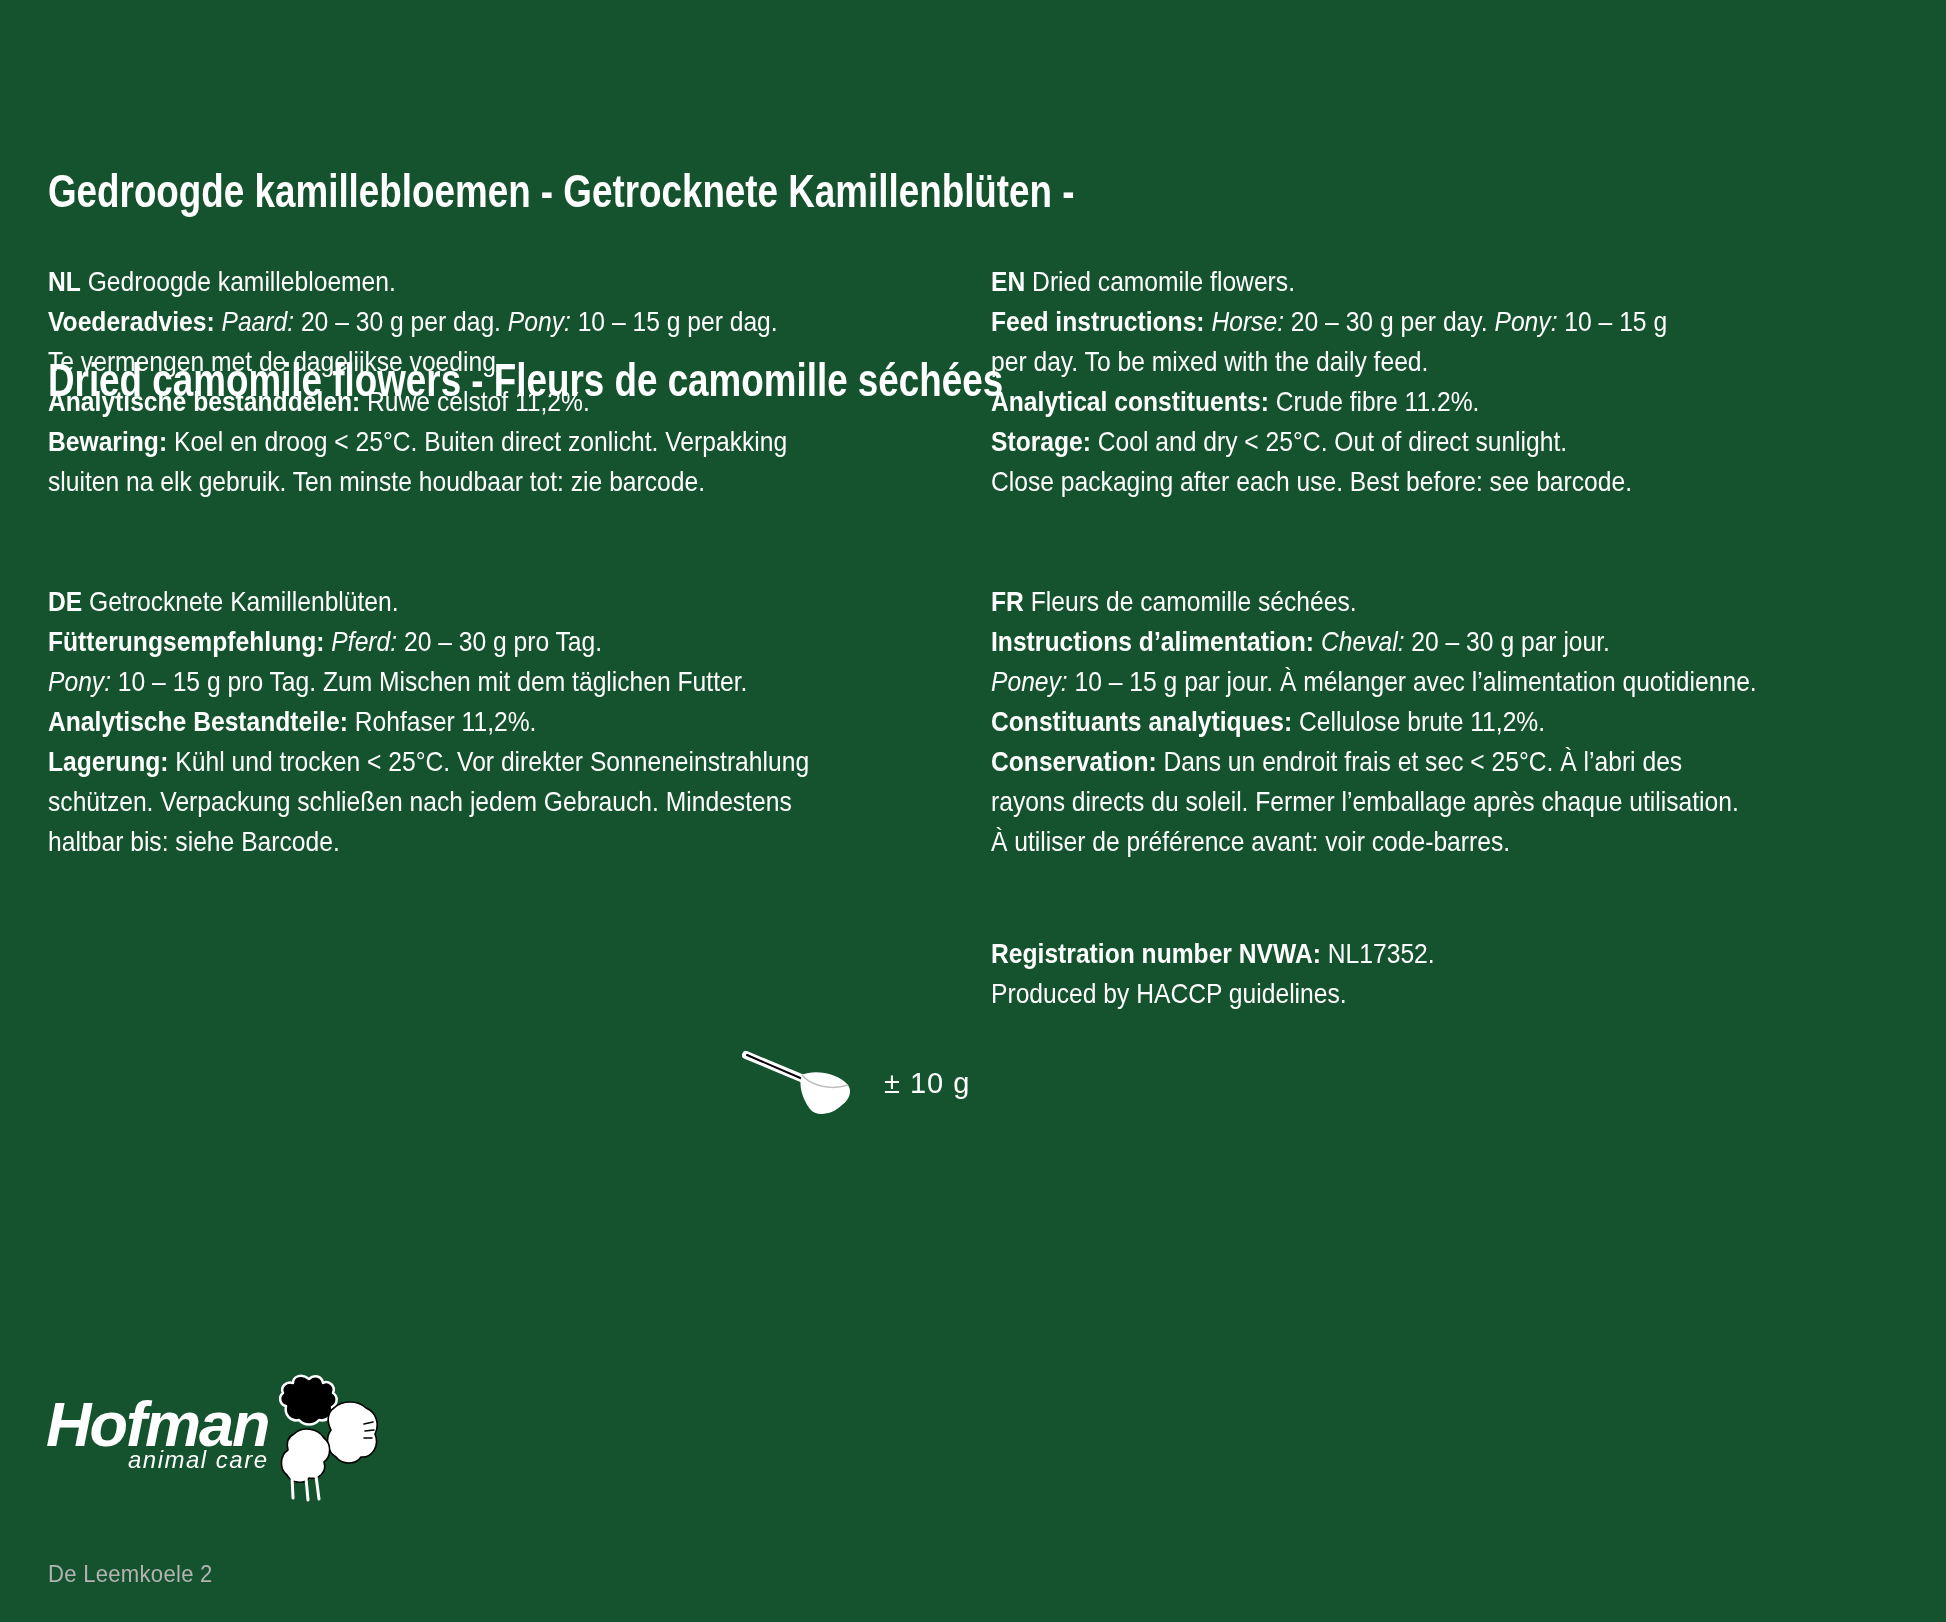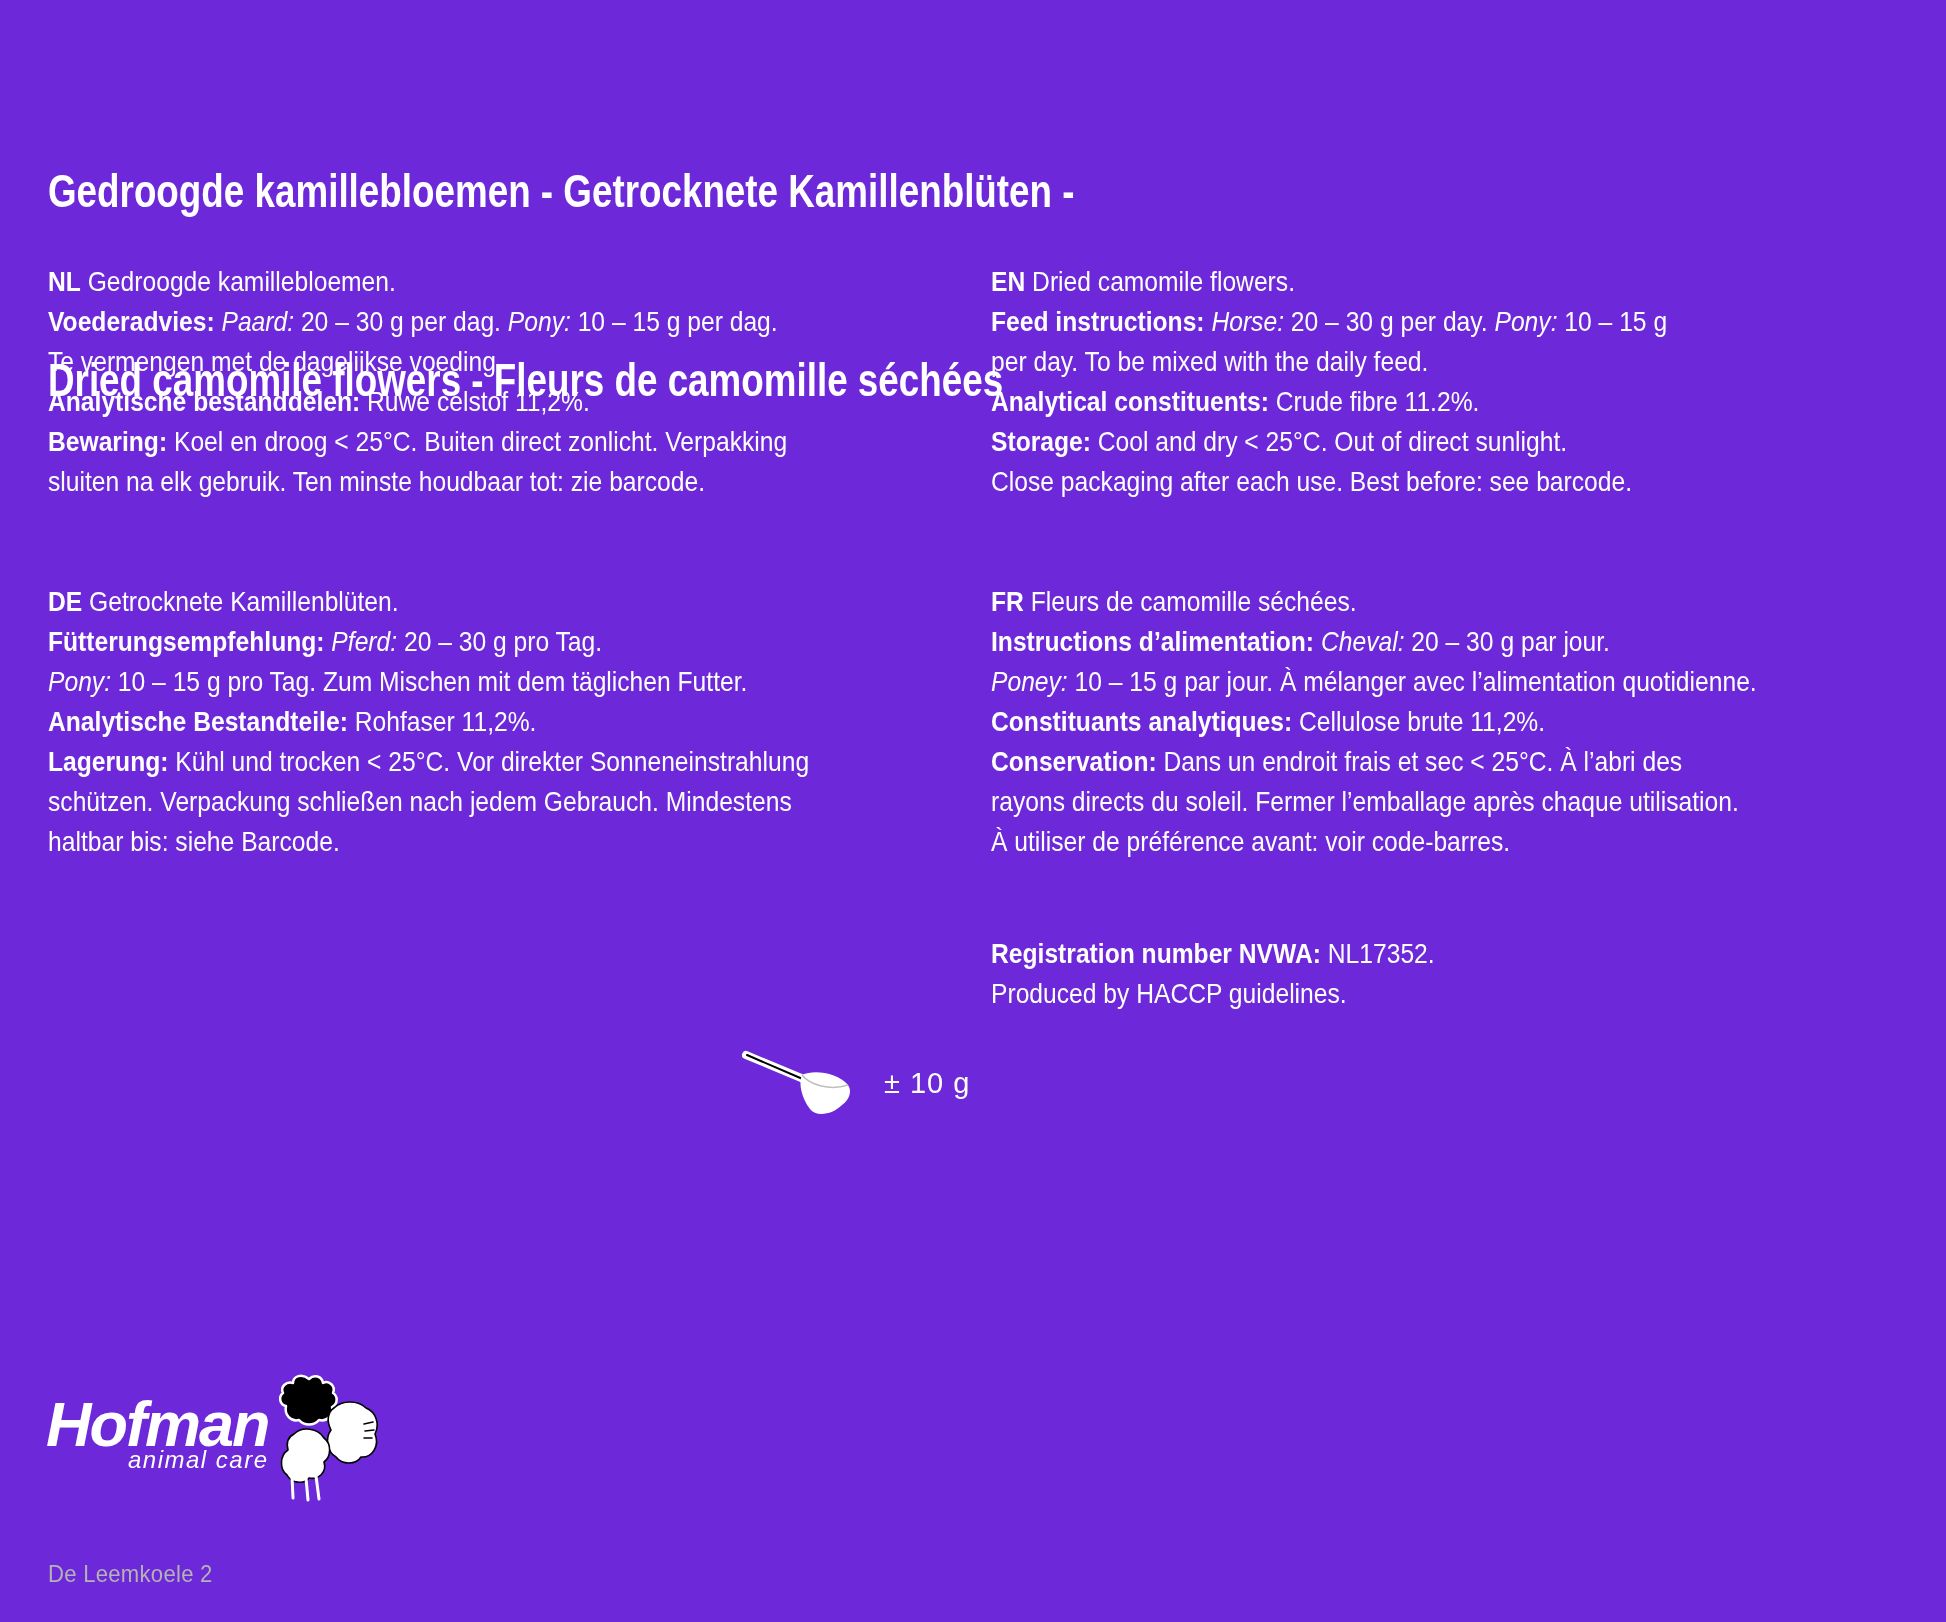--- a/index.html
+++ b/index.html
@@ -1,20 +1,20 @@
 <!DOCTYPE html>
 <html><head>
 <meta charset="utf-8">
 <style>
   html,body{margin:0;padding:0;background:#000;}
   body{
     width:1946px;height:1622px;position:relative;overflow:hidden;
     font-family:"Liberation Sans", sans-serif;color:#ffffff;
   }
-  .label{position:absolute;inset:0;background:#6d28d9;}
+  .label{position:absolute;inset:0;background:#14532d;}
   .title{
     position:absolute;left:48px;top:34px;
     font-size:46px;line-height:63px;font-weight:bold;
     transform:scaleX(0.80);transform-origin:0 0;white-space:pre;
   }
   .block{
     position:absolute;font-size:28px;line-height:40px;
     transform:scaleX(0.88);transform-origin:0 0;
   }
   .tline{white-space:pre;}

